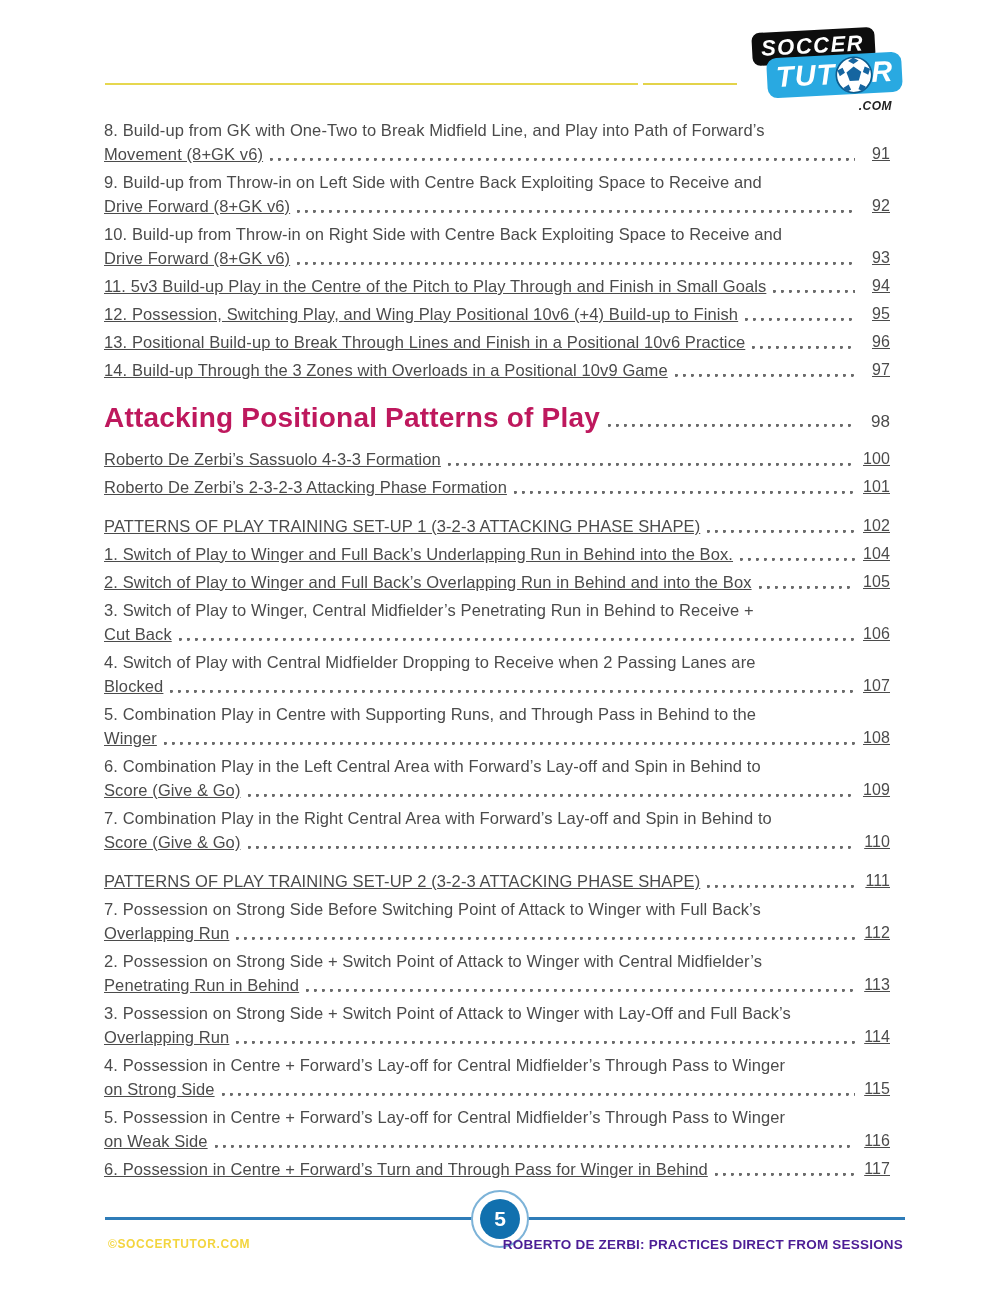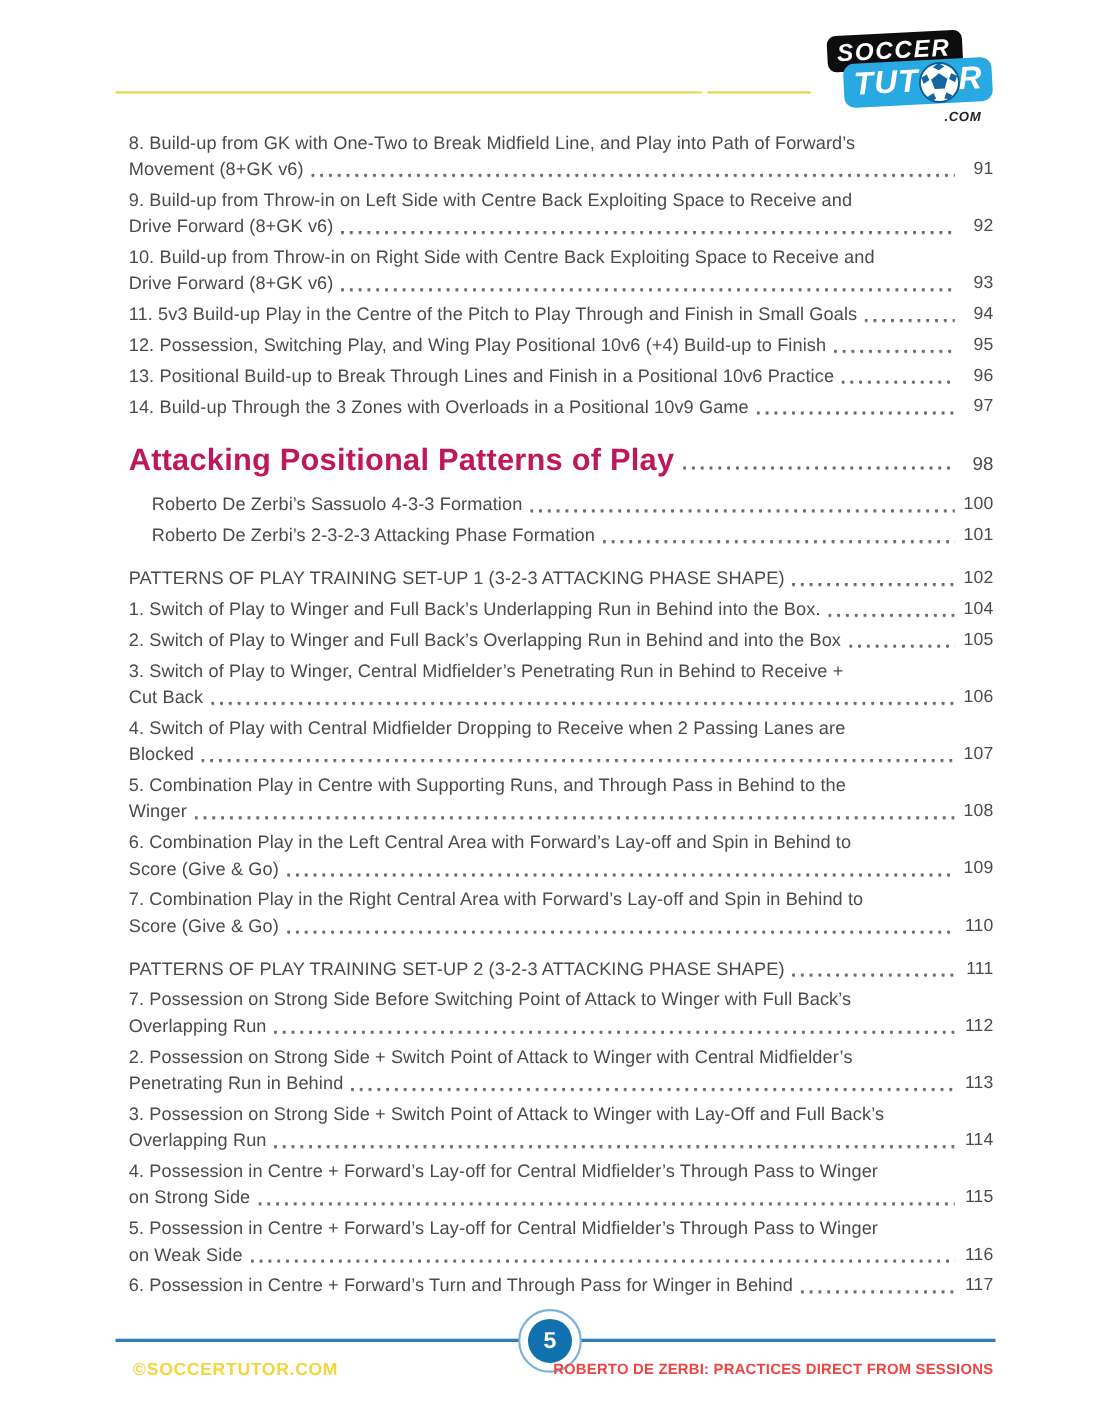--- a/index.html
+++ b/index.html
@@ -26,35 +26,35 @@
     display:flex; align-items:center; font-size:29px; font-weight:bold;
     font-style:italic; letter-spacing:1px;
   }
   .ball { width:38px; height:38px; margin:-6px -2px -8px 0; }
   .logo-com {
     position:absolute; right:12px; bottom:-3px; color:#222; font-weight:bold;
     font-style:italic; font-size:12px; letter-spacing:0.5px;
   }
 
   
-  .content { position:absolute; left:117px; top:118px; width:786px; color:#4b4b4b; font-size:16.5px; }
+  .content { position:absolute; left:104px; top:118px; width:786px; color:#4b4b4b; font-size:16.5px; }
   .entry { margin-bottom:4px; }
   .line { line-height:24px; letter-spacing:0.1px; white-space:nowrap; }
-  .last { display:flex; align-items:flex-end; }
+  .last { display:flex; align-items:flex-end;text-decoration:underline; }
   .t { white-space:nowrap; }
   .dots {
     flex:1; min-width:14px; height:3px; align-self:flex-end;
     margin:0 3px 5px 7px;
     background-image:radial-gradient(circle at 1.4px 1.4px, #6b6b6b 1.35px, transparent 1.7px);
     background-size:8px 3px; background-repeat:repeat-x; background-position:left bottom;
   }
   .pg { min-width:32px; text-align:right; font-size:16px; color:#4b4b4b; }
 
   .section-header { margin-top:15px; }
-  .formation { margin-bottom:4px;margin-left:21px; }
+  .formation { margin-bottom:4px; }
 
   .chapter { display:flex; align-items:baseline; margin:20px 0 13px 0; }
   .chapter .t {
     font-size:28px; font-weight:bold; color:#be185d; letter-spacing:0.2px;
     white-space:nowrap;
   }
   .chapter .dots { margin:0 3px 7px 8px; }
   .chapter .pg { font-size:17px; }
 
   
@@ -63,25 +63,25 @@
     position:absolute; left:471px; top:1190px; width:58px; height:58px;
     background:#fff; border:2px solid #7db3d8; border-radius:50%;
     display:flex; align-items:center; justify-content:center;
   }
   .page-badge-inner {
     width:40px; height:40px; background:#1170ae; border-radius:50%;
     color:#fff; font-weight:bold; font-size:21px;
     display:flex; align-items:center; justify-content:center;
   }
   .foot-left {
-    position:absolute; left:121px; top:1237px; color:#f3d53e;
-    font-weight:bold; font-size:16px; letter-spacing:0.6px;
+    position:absolute; left:108px; top:1237px; color:#f3d53e;
+    font-weight:bold; font-size:12px; letter-spacing:0.6px;
   }
   .foot-right {
-    position:absolute; right:97px; top:1237px; color:#ef4444;
+    position:absolute; right:97px; top:1237px; color:#4c1d95;
     font-weight:bold; font-size:13.5px; letter-spacing:0.2px;
   }
 </style>
 </head>
 <body>
 
 <div class="page">
 
   <div class="head-rule-1"></div>
   <div class="head-rule-2"></div>

